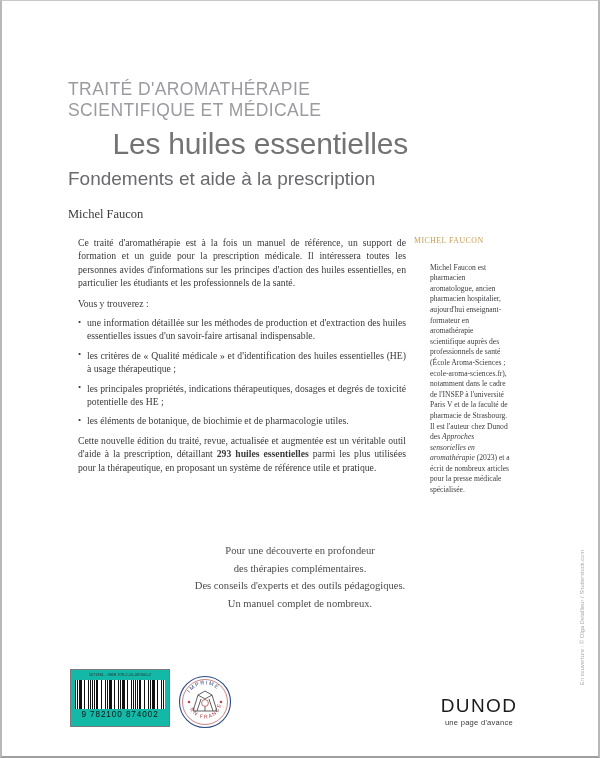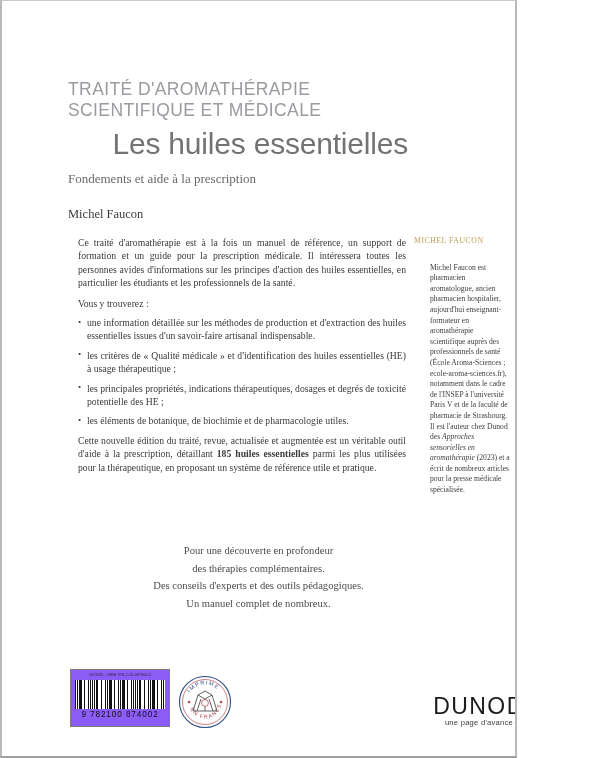--- a/index.html
+++ b/index.html
@@ -2,21 +2,21 @@
 <html><head>
 <meta charset="utf-8">
 <style>
   html, body {
     margin: 0;
     padding: 0;
     background: #ffffff;
   }
   #page {
     position: relative;
-    width: 517px;
+    width: 600px;
     height: 758px;
     background: #ffffff;
     box-sizing: border-box;
     border-left: 2px solid #b9b9b9;
     border-top: 1px solid #c9c9c9;
     border-right: 2px solid #b9b9b9;
     border-bottom: 2px solid #9f9f9f;
     overflow: hidden;
     font-family: "Liberation Serif", serif;
   }
@@ -41,22 +41,22 @@
     font-family: "Liberation Sans", sans-serif;
     font-size: 30px;
     line-height: 36px;
     color: #737373;
     font-weight: 400;
     letter-spacing: -0.2px;
     margin: 5px 0 0 0;
     text-align: right;
   }
   .subtitle {
-    font-family: Liberation Serif, serif;
-    font-size: 13px;
+    font-family: Liberation Sans, sans-serif;
+    font-size: 19px;
     line-height: 17px;
     color: #6a6a6e;
     margin: 8px 0 0 0;
   }
   .author-name {
     font-family: "Liberation Serif", serif;
     font-size: 12.5px;
     color: #3b3b3e;
     margin: 20px 0 0 0;
   }
@@ -141,21 +141,21 @@
   .promo-lines div { margin: 0; }
 
   
   .barcode-box {
     position: absolute;
     left: 68px;
     top: 668px;
     width: 100px;
     height: 58px;
     border: 0.8px solid #7a7a7a;
-    background: #8b5cf6;
+    background: #14b8a6;
     box-sizing: border-box;
     padding: 3px 4px 2px 4px;
   }
   .isbn-line {
     font-family: "Liberation Sans", sans-serif;
     font-size: 3.6px;
     letter-spacing: 0.15px;
     color: #2b2b2b;
     text-align: center;
     white-space: nowrap;
@@ -191,21 +191,21 @@
 
   .dunod {
     position: absolute;
     left: 412px;
     top: 694px;
     width: 130px;
     text-align: center;
   }
   .dunod-word {
     font-family: "Liberation Sans", sans-serif;
-    font-size: 23px;
+    font-size: 19px;
     letter-spacing: 1.4px;
     color: #1c1c1c;
     line-height: 22px;
     font-weight: 400;
   }
   .dunod-tag {
     font-family: "Liberation Sans", sans-serif;
     font-size: 7.6px;
     letter-spacing: 0.25px;
     color: #3a3a3a;
@@ -248,21 +248,21 @@
 
   <div class="body-col">
     <p>Ce traité d'aromathérapie est à la fois un manuel de référence, un support de formation et un guide pour la prescription médicale. Il intéressera toutes les personnes avides d'informations sur les principes d'action des huiles essentielles, en particulier les étudiants et les professionnels de la santé.</p>
     <p class="tight">Vous y trouverez :</p>
     <ul class="bullets">
       <li>une information détaillée sur les méthodes de production et d'extraction des huiles essentielles issues d'un savoir-faire artisanal indispensable.</li>
       <li>les critères de « Qualité médicale » et d'identification des huiles essentielles (HE) à usage thérapeutique ;</li>
       <li>les principales propriétés, indications thérapeutiques, dosages et degrés de toxicité potentielle des HE ;</li>
       <li>les éléments de botanique, de biochimie et de pharmacologie utiles.</li>
     </ul>
-    <p><span>Cette nouvelle édition du traité, revue, actualisée et augmentée est un véritable outil d'aide à la prescription, détaillant </span><span class="bold-hl">185 huiles essentielles</span><span> parmi les plus utilisées pour la thérapeutique, en proposant un système de référence utile et pratique.</span></p>
+    <p><span>Cette nouvelle édition du traité, revue, actualisée et augmentée est un véritable outil d'aide à la prescription, détaillant </span><span class="bold-hl">293 huiles essentielles</span><span> parmi les plus utilisées pour la thérapeutique, en proposant un système de référence utile et pratique.</span></p>
   </div>
 
   <div class="bio-col">
     <div class="bio-title">MICHEL FAUCON</div>
     <p><span>Michel Faucon est pharmacien aromatologue, ancien pharmacien hospitalier, aujourd'hui enseignant-formateur en aromathérapie scientifique auprès des professionnels de santé (École Aroma-Sciences ; ecole-aroma-sciences.fr), notamment dans le cadre de l'INSEP à l'université Paris V et de la faculté de pharmacie de Strasbourg. Il est l'auteur chez Dunod des </span><em>Approches sensorielles en aromathérapie</em><span> (2023) et a écrit de nombreux articles pour la presse médicale spécialisée.</span></p>
   </div>
 
   <div class="promo">
     <div class="promo-lines">
       <div>Pour une découverte en profondeur</div>

